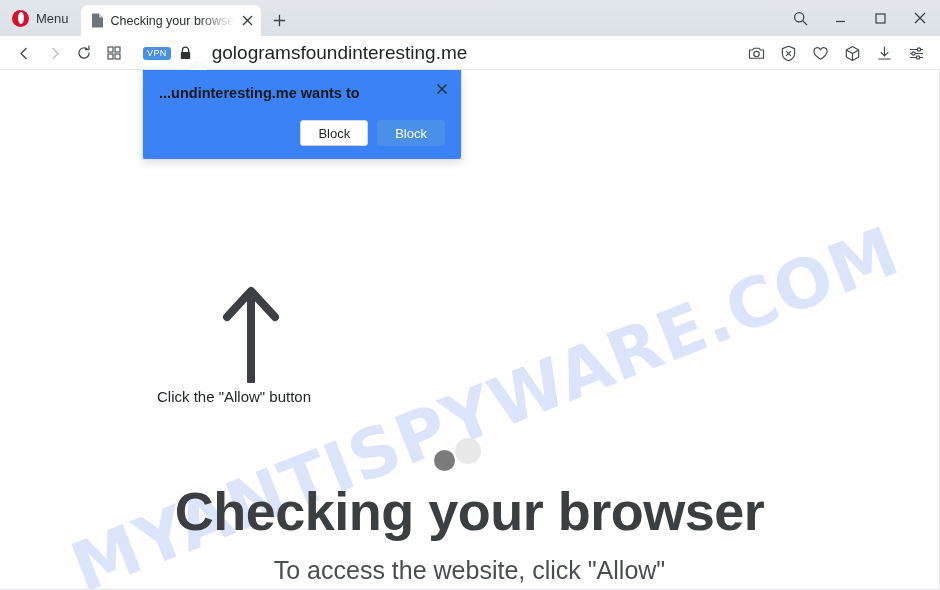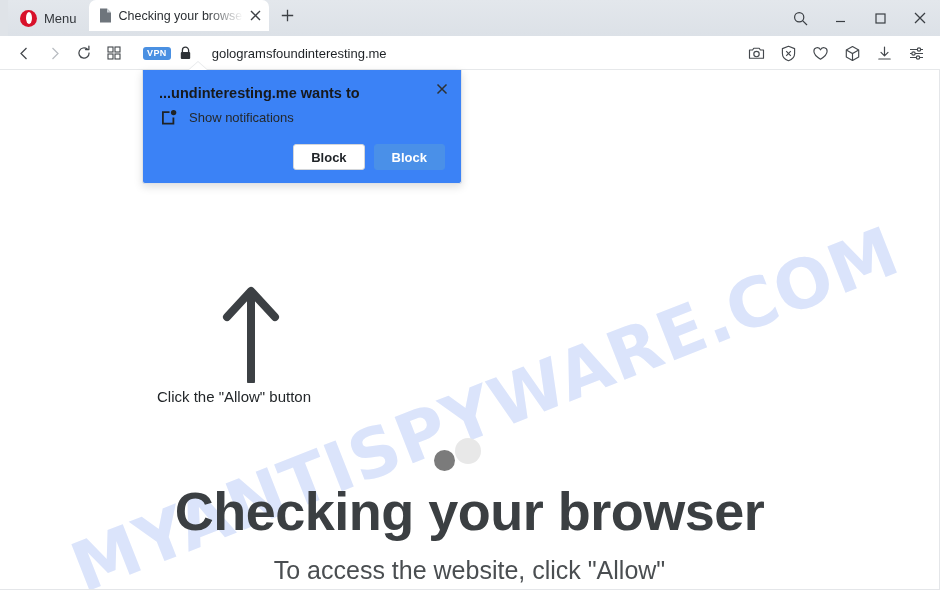--- a/index.html
+++ b/index.html
@@ -22,24 +22,23 @@
     position: relative;
     background: #dfe3e8;
     display: flex;
     flex-direction: column;
   }
 
   .tabstrip {
     height: 36px;
     background: linear-gradient(180deg, #e3e7ec 0%, #dce1e7 100%);
     display: flex;
-    align-items: flex-start;
-    position: relative;
-    flex: none;
-    margin-left: 8px;
+    align-items: flex-end;
+    position: relative;
+    flex: none;
   }
 
   .menu-btn {
     display: flex;
     align-items: center;
     gap: 7px;
     height: 36px;
     padding: 0 10px 0 12px;
     cursor: default;
   }
@@ -161,30 +160,30 @@
     flex: 1;
     height: 30px;
     padding-left: 14px;
     gap: 8px;
     min-width: 0;
   }
   .vpn-badge {
     background: #4a90e2;
     color: #ffffff;
     font-size: 9px;
-    font-weight: bold;
+    font-weight: normal;
     letter-spacing: 0.4px;
     padding: 2px 4px 2px 4px;
     border-radius: 3px;
     line-height: 1;
     flex: none;
   }
   .lock-icon { flex: none; display: flex; color: #2e3236; }
   .url-text {
-    font-size: 13px;
+    font-size: 19px;
     color: #1f2327;
     white-space: nowrap;
     overflow: hidden;
     padding-left: 12px;
   }
 
   .tb-right {
     display: flex;
     align-items: center;
     gap: 3px;
@@ -359,21 +358,20 @@
   .btn {
     font-size: 13px;
     height: 26px;
     padding: 0 17px;
     border-radius: 3px;
     display: flex;
     align-items: center;
     justify-content: center;
     box-sizing: border-box;
     font-family: "Liberation Sans", sans-serif;
-    font-weight: bold;
   }
   .btn-block {
     background: #ffffff;
     border: 1px solid #d3d6da;
     color: #1f2327;
   }
   .btn-allow {
     background: #4a90e8;
     border: 1px solid #4a90e8;
     color: #ffffff;
@@ -542,29 +540,20 @@
     <div class="perm-tail"></div>
 
     <div class="perm-close">
       <svg width="12" height="12" viewBox="0 0 12 12">
         <path d="M1.5 1.5 L10.5 10.5 M10.5 1.5 L1.5 10.5" stroke="currentColor" stroke-width="1.5" fill="none"></path>
       </svg>
     </div>
 
     <div class="perm-title">...undinteresting.me wants to</div>
 
-    <div class="perm-row">
-      <span class="perm-icon">
-        <svg width="17" height="17" viewBox="0 0 17 17">
-          <path d="M12.4 9.4 V14.6 H1.9 V3.2 H7.6" stroke="currentColor" stroke-width="1.8" fill="none" stroke-linecap="square"></path>
-          <circle cx="12.6" cy="3.6" r="2.7" fill="currentColor"></circle>
-        </svg>
-      </span>
-      <span class="perm-permtext">Show notifications</span>
-    </div>
 
     <div class="perm-actions">
       <div class="btn btn-block">Block</div>
       <div class="btn btn-allow">Block</div>
     </div>
   </div>
 
 </div>
 
 </body></html>

